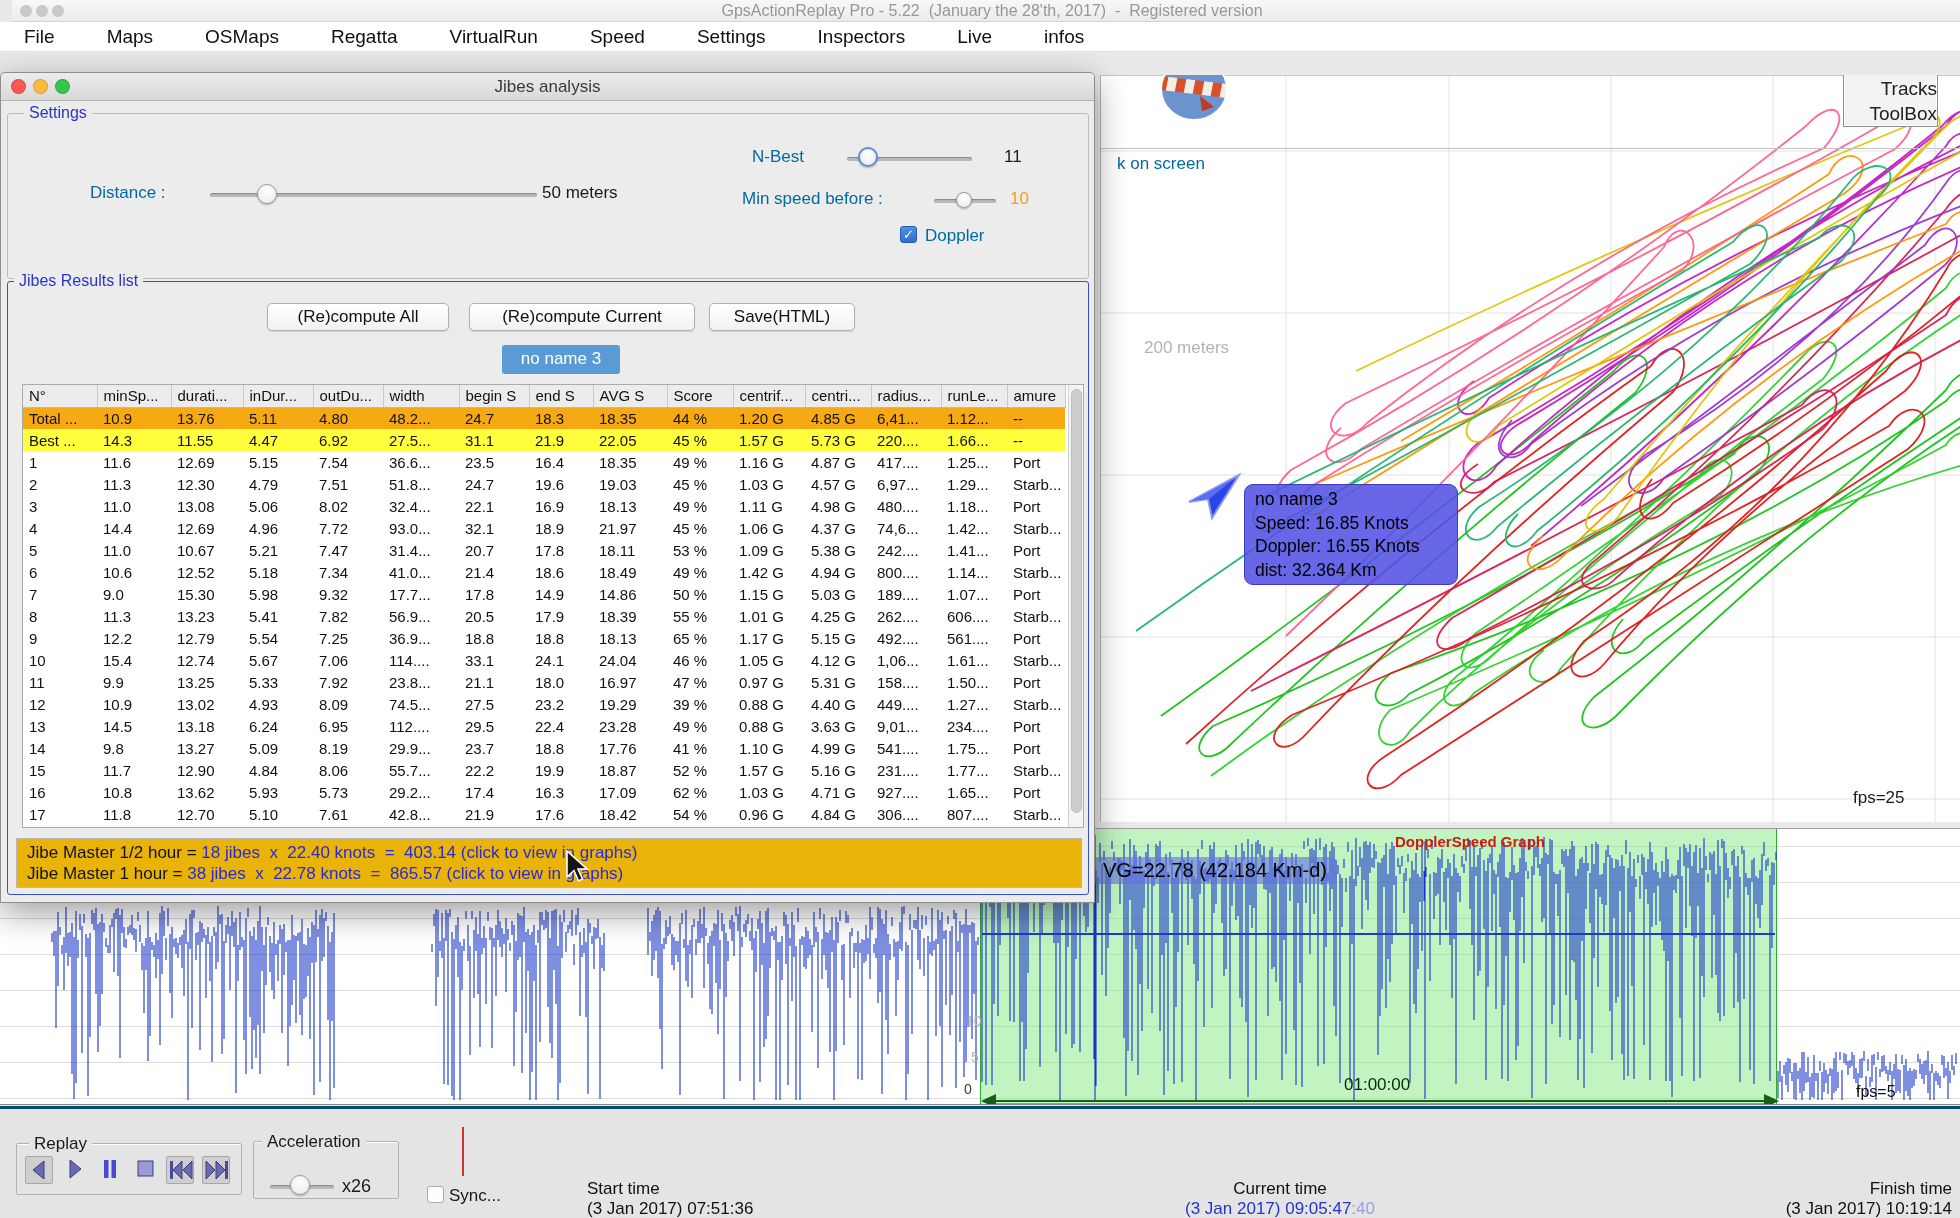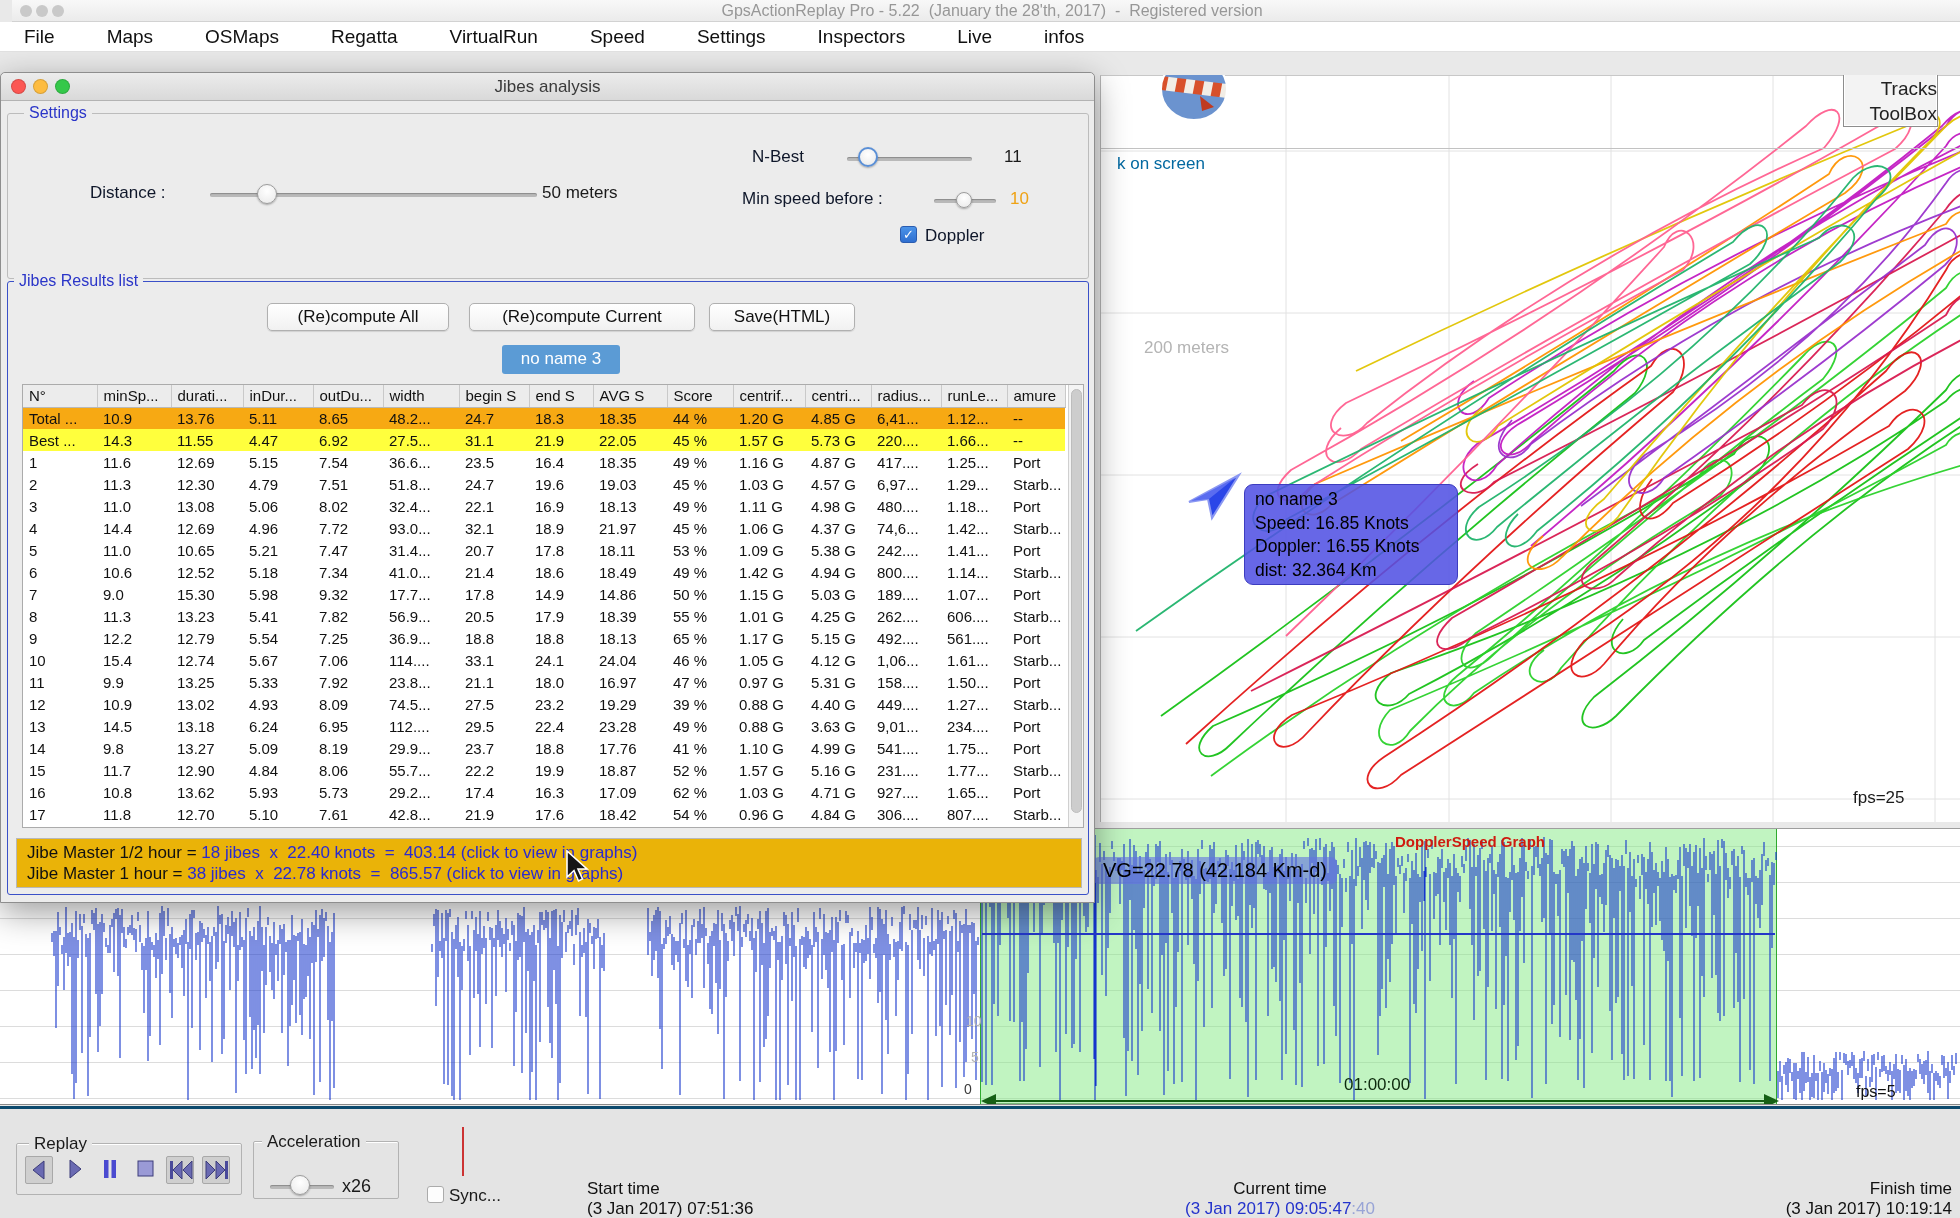--- a/index.html
+++ b/index.html
@@ -30,21 +30,21 @@
 .map-tooltip div{font-size:17.5px;line-height:23.5px;color:#000}
 .toolbox-btn{left:1843px;top:73px;width:95px;height:54px;background:#f3f3f3;border:1px solid #8d8d8d;box-shadow:inset 0 0 0 1px #fff;z-index:8;text-align:right;font-size:19px;color:#222;line-height:25px;padding-top:2px}
 
 .jwin{left:0;top:72px;width:1095px;height:831px;background:#ececec;border:1px solid #8e8e8e;border-radius:5px 5px 0 0;box-shadow:0 10px 34px rgba(0,0,0,.38);z-index:50}
 .jwin-titlebar{position:absolute;left:0;top:0;width:100%;height:28px;background:linear-gradient(#ececec,#d9d9d9);border-bottom:1px solid #b3b3b3;border-radius:5px 5px 0 0}
 .jw-dot{position:absolute;top:6px;width:15px;height:15px;border-radius:50%;border:1px solid rgba(0,0,0,.15)}
 .jw-title{position:absolute;width:100%;top:4px;text-align:center;font-size:17px;color:#3a3a3a}
 .grpbox{position:absolute;border:1px solid #bcbcbc;border-radius:3px}
 .grpbox.blue{border:1px solid #3a50c8}
 .grp-label{position:absolute;top:-10px;left:22px;background:#ececec;padding:0 5px;color:#2a35c8;font-size:16px}
-.set-label{position:absolute;font-size:17px;color:#0f172a;white-space:nowrap}
+.set-label{position:absolute;font-size:17px;color:#0369a1;white-space:nowrap}
 .set-value{position:absolute;font-size:17px;color:#1a1a1a;white-space:nowrap}
 .sl-track{position:absolute;height:4px;background:#b9b9b9;border-radius:2px;box-shadow:inset 0 1px 1px rgba(0,0,0,.25)}
 .sl-thumb{position:absolute;width:20px;height:20px;border-radius:50%;background:radial-gradient(circle at 50% 35%,#fff,#e8e8e8);border:1px solid #9c9c9c;box-shadow:0 1px 2px rgba(0,0,0,.3)}
 .sl-thumb.focus{border:2px solid #5a8fd6}
 .sl-thumb.small{width:16px;height:16px}
 .cbx{position:absolute;width:17px;height:17px;border-radius:3px;background:linear-gradient(#4b93e8,#2f6fd0);border:1px solid #2a5cb0;color:#fff;font-size:13px;line-height:16px;text-align:center}
 .cbx.off{background:#fdfdfd;border:1px solid #ababab;color:transparent}
 .jw-btn{position:absolute;height:28px;background:linear-gradient(#ffffff,#f1f1f1);border:1px solid #b0b0b0;border-radius:5px;font-size:17px;color:#111;text-align:center;line-height:26px;box-shadow:0 1px 1px rgba(0,0,0,.12)}
 .track-chip{position:absolute;width:118px;height:29px;background:#5b9bd5;border-radius:3px;color:#fff;font-size:17px;text-align:center;line-height:28px}
 .tbl-wrap{position:absolute;left:14px;top:102px;width:1062px;height:444px;background:#fff;border:1px solid #ababab}
@@ -286,21 +286,21 @@
                 <th>runLe...</th>
                 <th>amure</th>
               </tr>
             </thead>
             <tbody>
               <tr class="total">
                 <td>Total ...</td>
                 <td>10.9</td>
                 <td>13.76</td>
                 <td>5.11</td>
-                <td>8.65</td>
+                <td>4.80</td>
                 <td>48.2...</td>
                 <td>24.7</td>
                 <td>18.3</td>
                 <td>18.35</td>
                 <td>44 %</td>
                 <td>1.20 G</td>
                 <td>4.85 G</td>
                 <td>6,41...</td>
                 <td>1.12...</td>
                 <td>--</td>
@@ -386,21 +386,21 @@
                 <td>45 %</td>
                 <td>1.06 G</td>
                 <td>4.37 G</td>
                 <td>74,6...</td>
                 <td>1.42...</td>
                 <td>Starb...</td>
               </tr>
               <tr>
                 <td>5</td>
                 <td>11.0</td>
-                <td>10.65</td>
+                <td>10.67</td>
                 <td>5.21</td>
                 <td>7.47</td>
                 <td>31.4...</td>
                 <td>20.7</td>
                 <td>17.8</td>
                 <td>18.11</td>
                 <td>53 %</td>
                 <td>1.09 G</td>
                 <td>5.38 G</td>
                 <td>242....</td>

